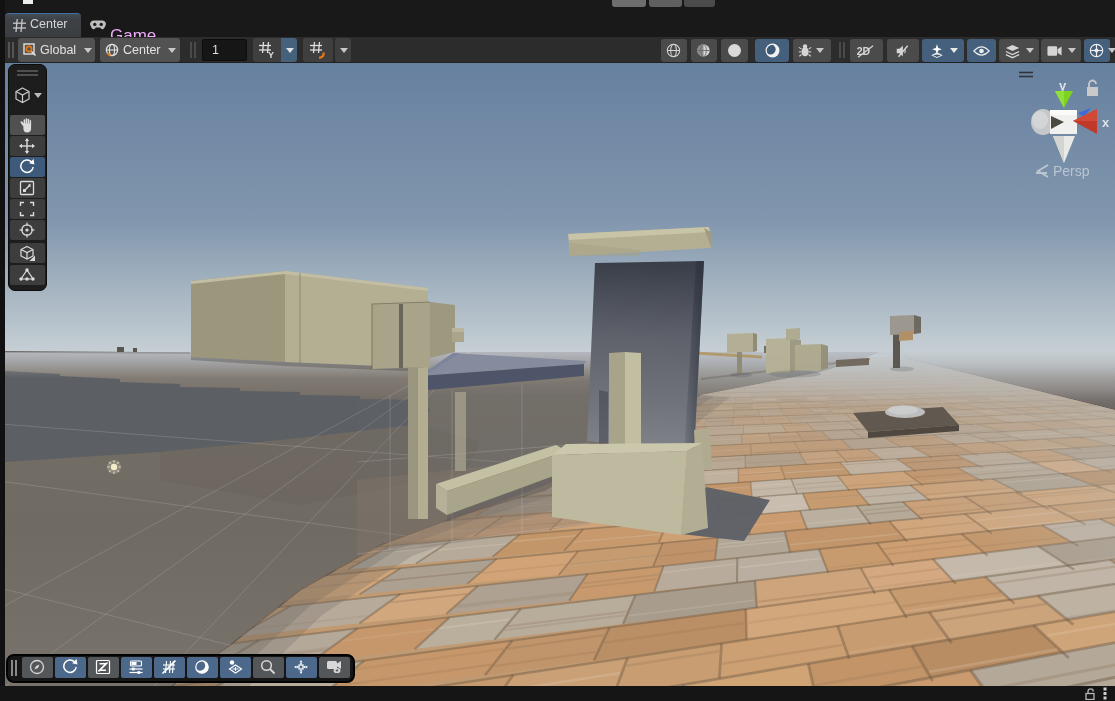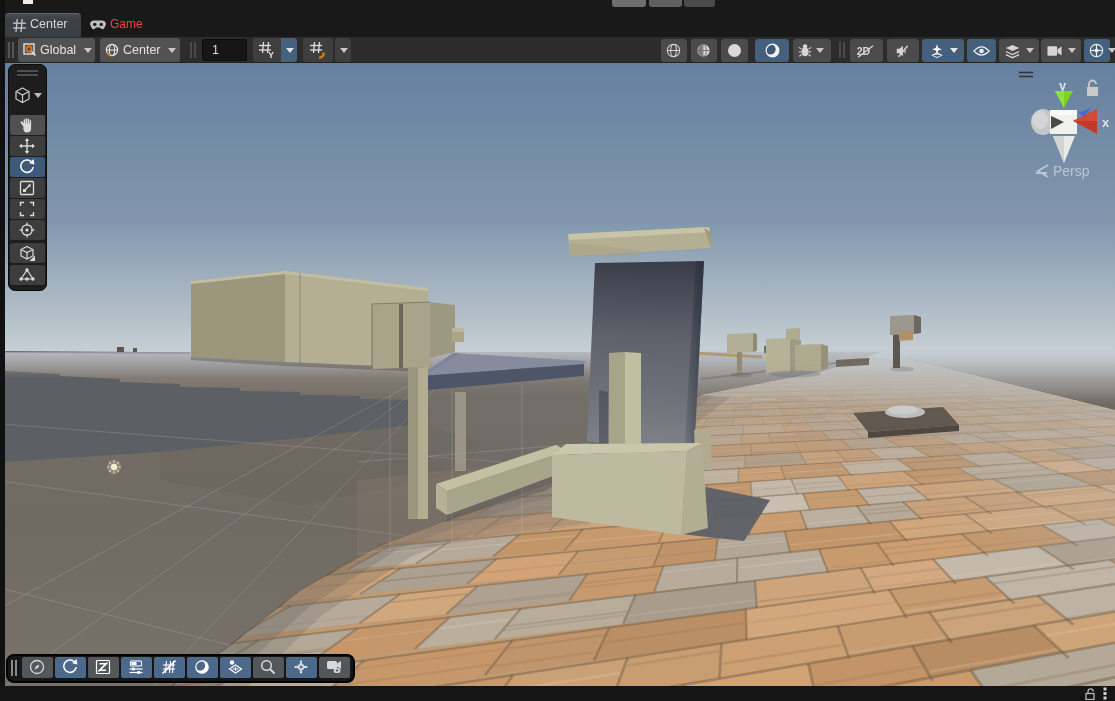--- a/index.html
+++ b/index.html
@@ -1773,21 +1773,21 @@
 <line x1="0" y1="4.2" x2="13" y2="4.2"></line>
         <line x1="0" y1="9" x2="13" y2="9"></line>
       </g>
     </svg>
 <div class="abs" style="left:30px;top:17px;font-size:12.5px;color:#d6d6d6">Center</div>
 <svg class="abs" style="left:90px;top:20px" width="16" height="10" viewBox="0 0 16 10">
 <path d="M 3.5 0.5 h 9 a 3.4 3.4 0 0 1 3 5 l -1.2 2.6 a 2 2 0 0 1 -3.4 0.4 l -0.8 -1 h -4.2 l -0.8 1 a 2 2 0 0 1 -3.4 -0.4 L 0.5 5.5 a 3.4 3.4 0 0 1 3 -5 z" fill="#bdbdbd"></path>
 <circle cx="4.8" cy="4.4" r="1.7" fill="#1b1e21"></circle>
       <circle cx="11.2" cy="4.4" r="1.7" fill="#1b1e21"></circle>
     </svg>
-<div class="abs" style="left:110px;top:17px;font-size:12px;color:#ef4444">Game</div>
+<div class="abs" style="left:110px;top:26px;font-size:17px;color:#f0abfc">Game</div>
 <div class="abs" style="left:5px;top:37px;width:1110px;height:26px;background:#2c2c2c;border-bottom:1px solid #222"></div>
 <div class="abs" style="left:8px;top:42px;width:2px;height:16px;background:#555"></div>
 <div class="abs" style="left:12px;top:42px;width:2px;height:16px;background:#555"></div>
 <div class="abs" style="left:18px;top:38px;width:77px;height:24px;background:#525252;border-radius:3px"></div>
 <svg class="abs" style="left:23px;top:43px" width="14" height="14" viewBox="0 0 14 14">
 <rect x="1" y="1" width="10" height="10" fill="none" stroke="#e0e0e0" stroke-width="1.4"></rect>
 <circle cx="6" cy="6" r="2.6" fill="none" stroke="#e8790e" stroke-width="1.6"></circle>
 <line x1="8.5" y1="8.5" x2="12.5" y2="12.5" stroke="#e0e0e0" stroke-width="1.6"></line>
     </svg>
 <div class="abs" style="left:40px;top:43px;font-size:12.5px;color:#e2e2e2">Global</div>

